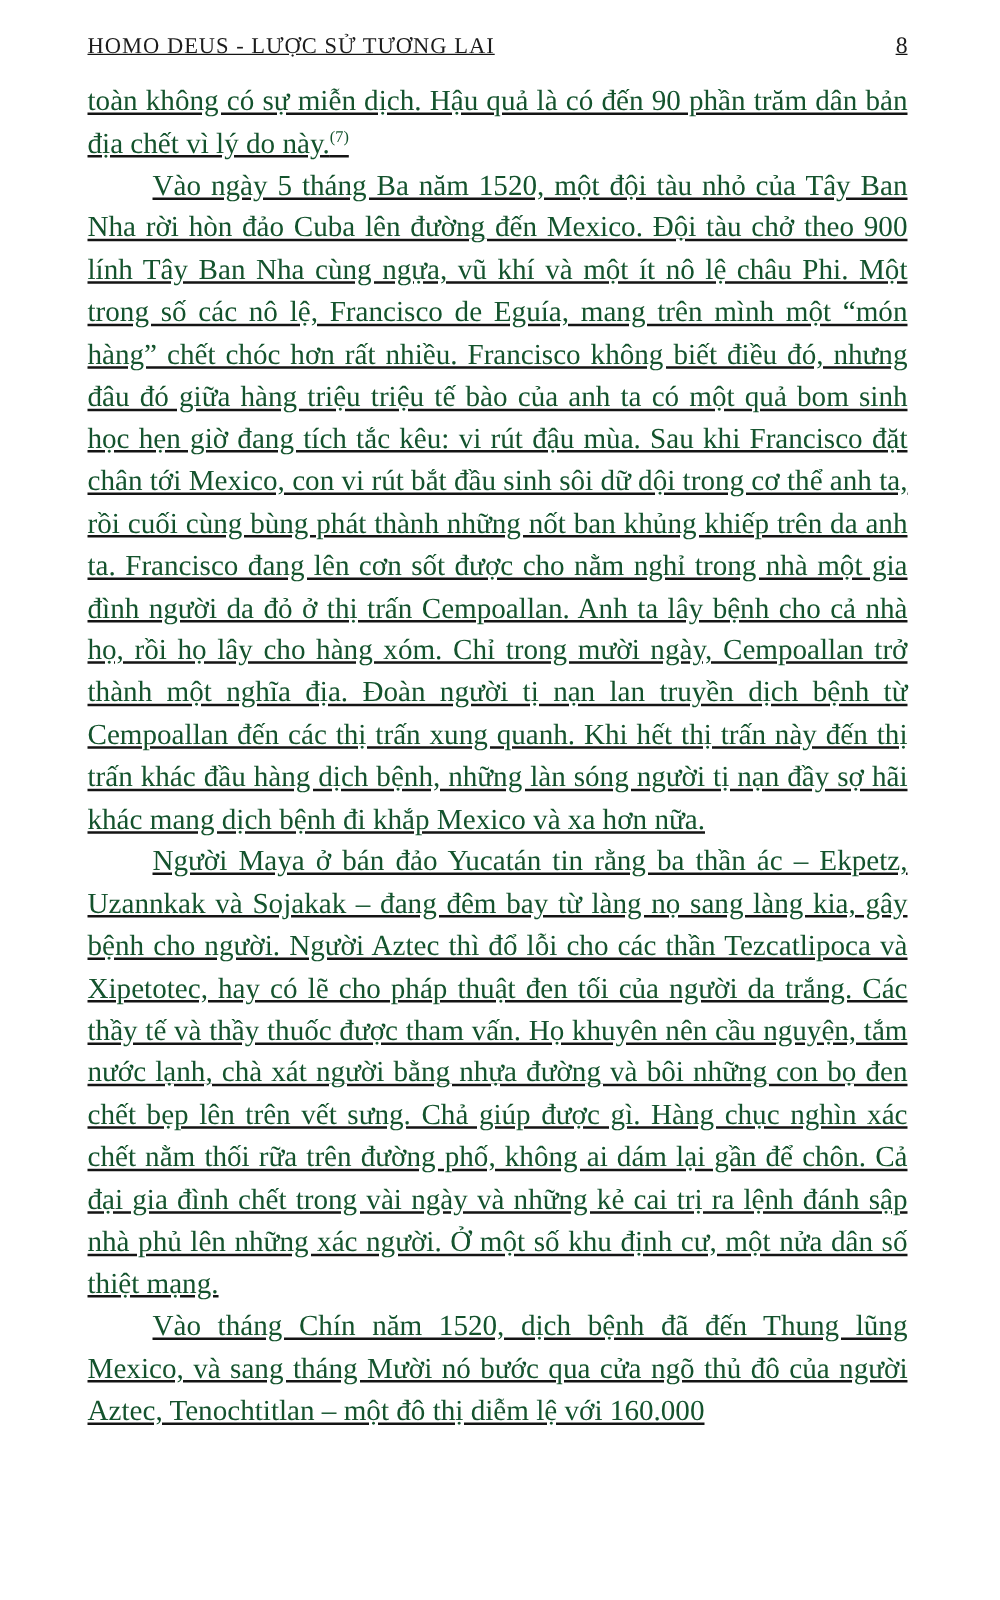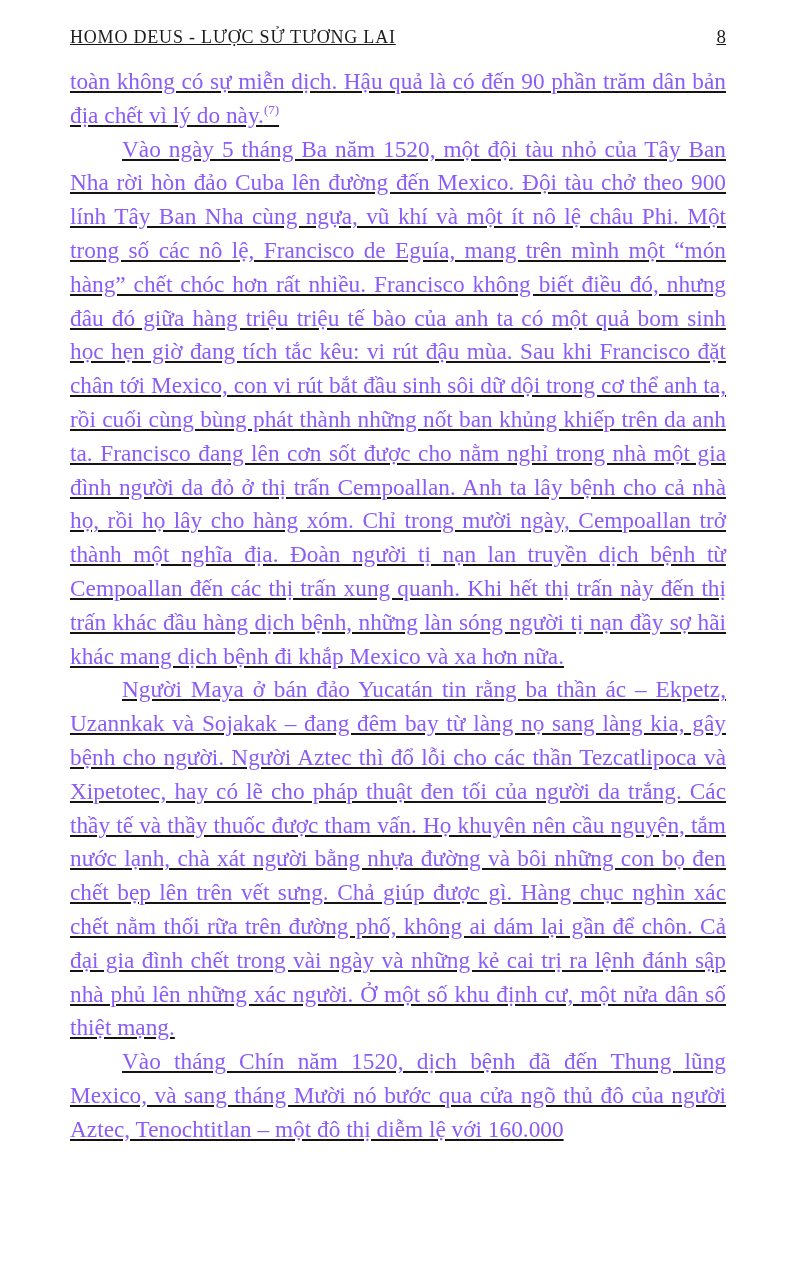--- a/index.html
+++ b/index.html
@@ -31,21 +31,21 @@
   }
   .page-number {
     font-size: 19px;
     letter-spacing: 0;
   }
   .page-body {
     margin-top: 17px;
     font-size: 23.3px;
     line-height: 33.8px;
     text-align: justify;
-    color: #8b5cf6;
+    color: #14532d;
   }
   .page-body p {
     margin: 0;
     text-indent: 52px;
   }
   .page-body p.no-indent {
     text-indent: 0;
   }
   sup.footnote {
     font-size: 13px;

